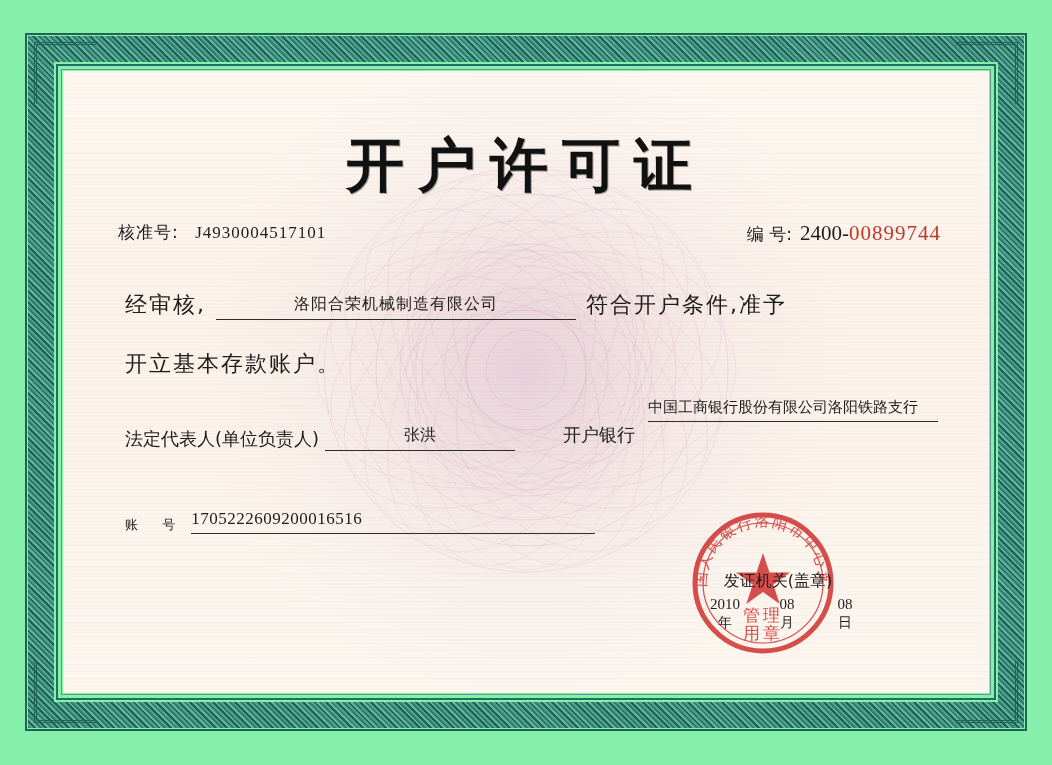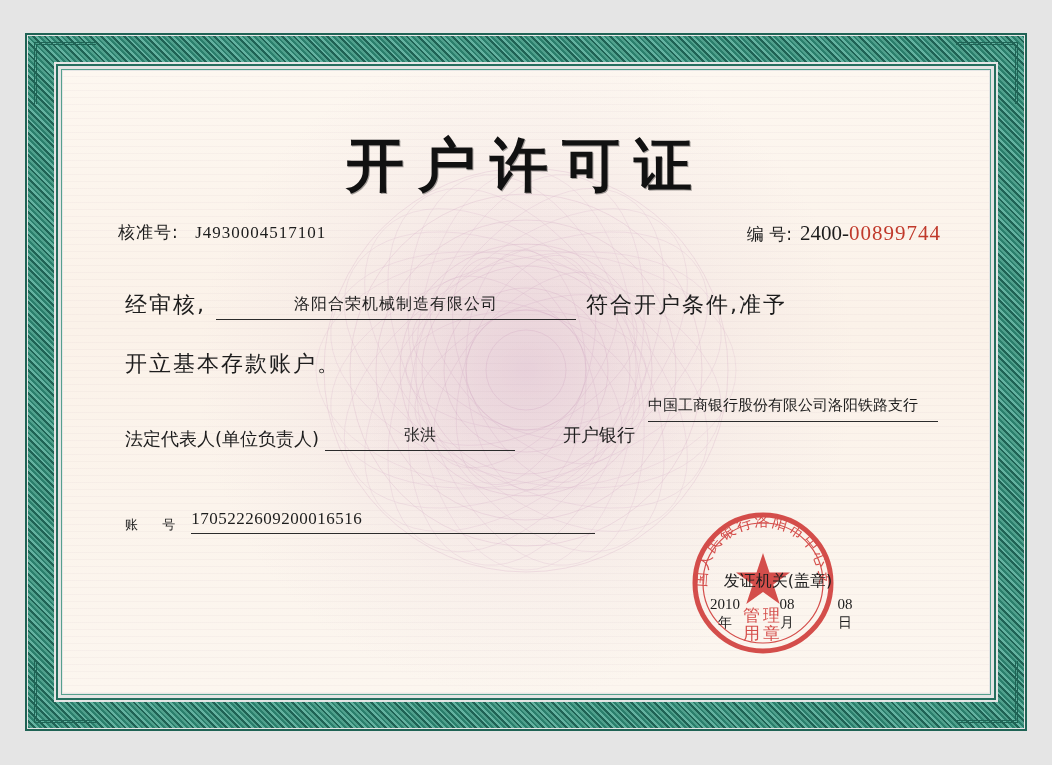--- a/index.html
+++ b/index.html
@@ -12,21 +12,21 @@
     height: 765px;
     font-family: "DejaVu Sans", "Liberation Sans", sans-serif;
     overflow: hidden;
   }
 
   
   #certificate {
     position: relative;
     width: 1052px;
     height: 765px;
-    background: #e5e5e5;
+    background: #86efac;
   }
 
   
   .border-outer {
     position: absolute;
     left: 28px;
     top: 36px;
     width: 996px;
     height: 692px;
     box-sizing: border-box;
@@ -223,21 +223,20 @@
     font-size: 18px;
     white-space: nowrap;
   }
   .bank-slot {
     position: absolute;
     left: 585px;
     top: 326px;
     width: 290px;
     border-bottom: 1.5px solid #2b2b2b;
     padding-bottom: 4px;
-    font-family: Liberation Mono, monospace;
   }
   .bank-slot .val {
     font-size: 15px;
     line-height: 1.35;
     display: block;
   }
 
   
   .acct-row {
     left: 62px;

